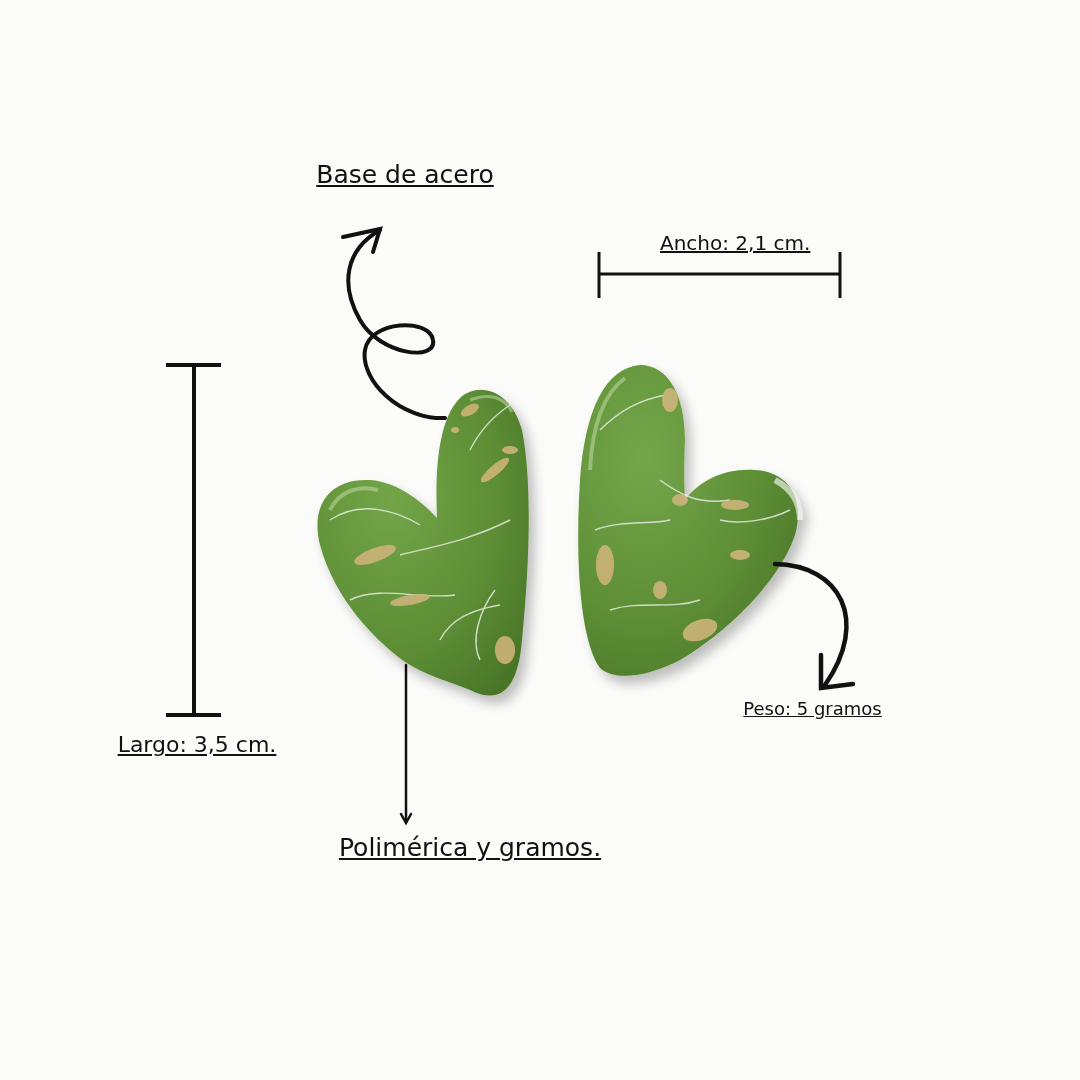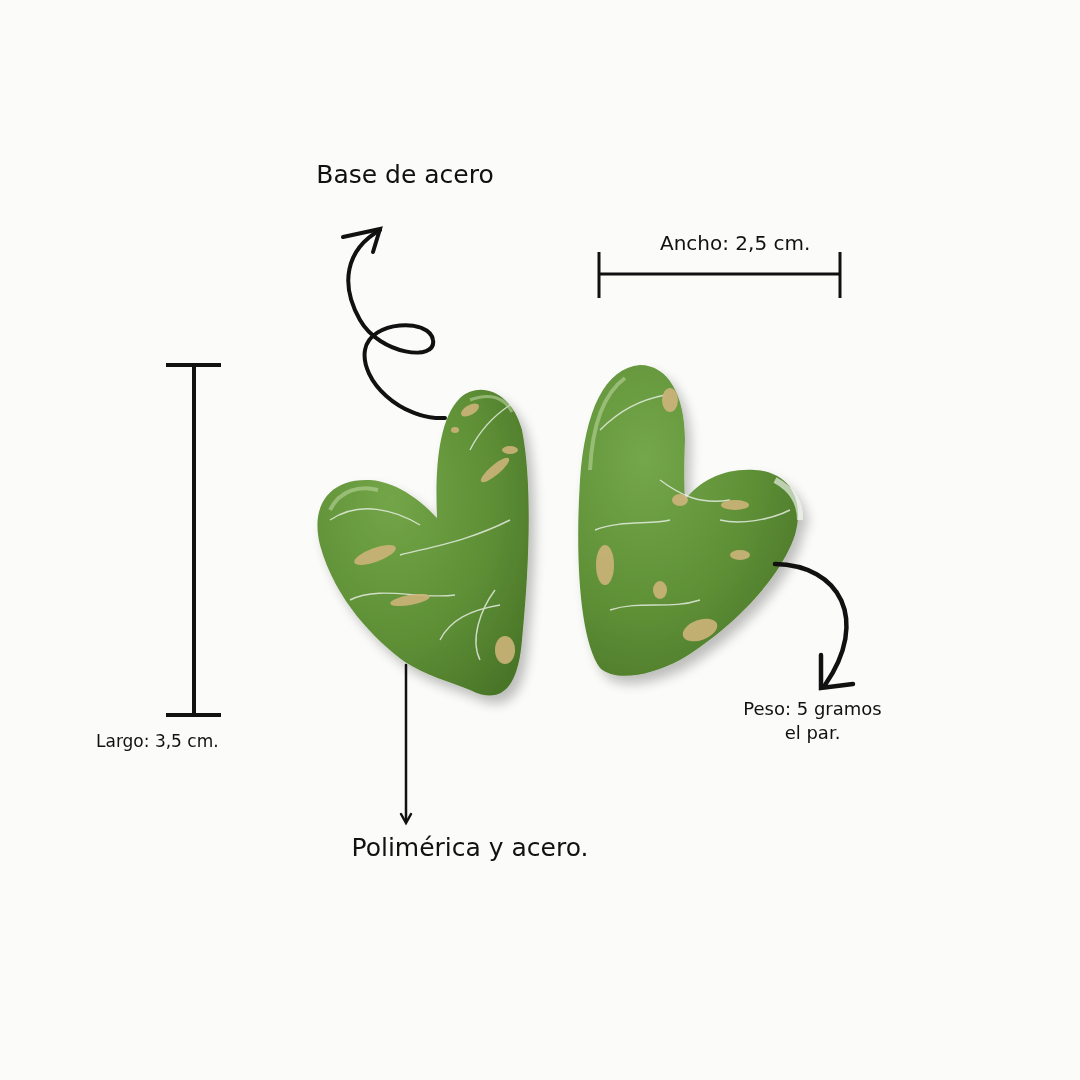--- a/index.html
+++ b/index.html
@@ -8,25 +8,26 @@
       background: #fbfbfa;
       font-family: "Liberation Sans", "DejaVu Sans", sans-serif;
       color: #111;
       position: relative;
     }
     .canvas { position: absolute; left: 0; top: 0; width: 1080px; height: 1080px; }
     .label {
       position: absolute; text-align: center; color: #111;
       font-family: "DejaVu Sans", "Liberation Sans", sans-serif;
       line-height: 1.35;
+      text-decoration: underline;
     }
     .label .line { display: block; white-space: nowrap; }
     #lbl-base { left: 280px; top: 158px; width: 250px; font-size: 25px; }
     #lbl-ancho { left: 660px; top: 230px; width: 210px; font-size: 20px; text-align: left; }
-    #lbl-largo { left: 96px; top: 730px; width: 190px; font-size: 17px; text-align: left; }
+    #lbl-largo { left: 102px; top: 730px; width: 190px; font-size: 22px; text-align: center; }
     #lbl-peso { left: 690px; top: 697px; width: 245px; font-size: 18px; }
     #lbl-material { left: 320px; top: 831px; width: 300px; font-size: 25px; }
   </style>
 </head>
 <body>
 
 <svg class="canvas" viewBox="0 0 1080 1080" xmlns="http://www.w3.org/2000/svg">
   <defs>
     <radialGradient id="gLeft" cx="0.35" cy="0.35" r="0.8">
       <stop offset="0" stop-color="#73a548"></stop>
@@ -121,24 +122,23 @@
   <g stroke="#111" stroke-width="4.5" fill="none" stroke-linecap="round">
     <path d="M 775 564 C 840 565, 870 620, 825 685"></path>
     <path d="M 821 655 L 821 688 L 853 684"></path>
   </g>
 </svg>
 
 <div class="label" id="lbl-base">
   <span class="line">Base de acero</span>
 </div>
 
-<div class="label" id="lbl-ancho">Ancho: 2,5 cm.</div>
+<div class="label" id="lbl-ancho">Ancho: 2,1 cm.</div>
 
 <div class="label" id="lbl-largo">Largo: 3,5 cm.</div>
 
 <div class="label" id="lbl-peso">
   <span class="line">Peso: 5 gramos</span>
-  <span class="line">el par.</span>
 </div>
 
 <div class="label" id="lbl-material">
-  <span class="line">Polimérica y acero.</span>
+  <span class="line">Polimérica y gramos.</span>
 </div>
 
 </body></html>

